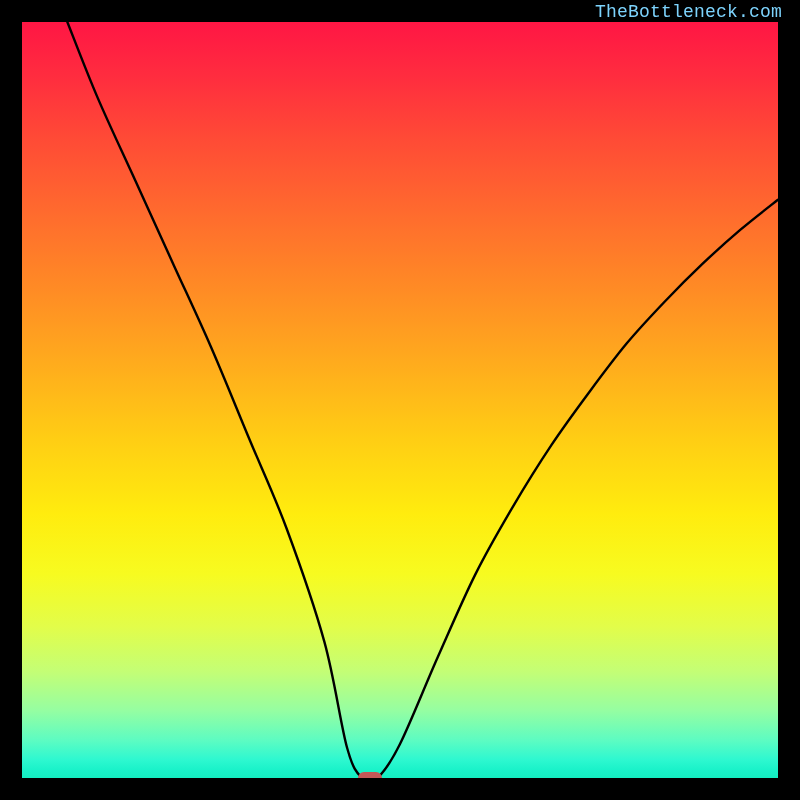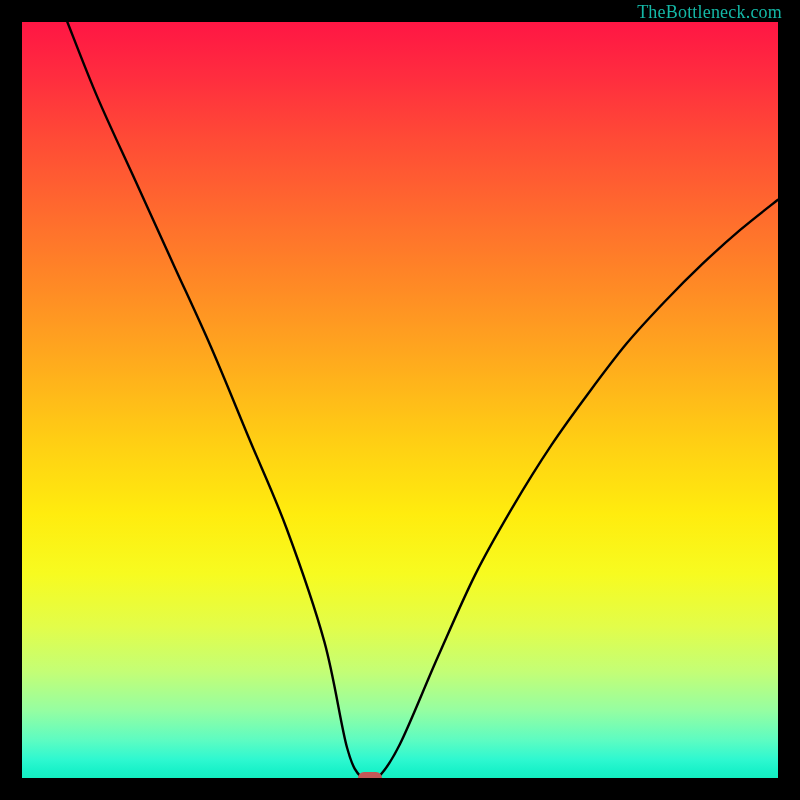--- a/index.html
+++ b/index.html
@@ -54,23 +54,23 @@
     width: 24px;
     height: 12px;
     border-radius: 6px;
     background: #c25757;
     transform: translate(-50%, -50%);
   }
   .watermark {
     position: absolute;
     top: 2px;
     right: 18px;
-    font-family: Liberation Serif, serif;
+    font-family: Liberation Mono, monospace;
     font-size: 18px;
-    color: #14b8a6;
+    color: #7dd3fc;
     letter-spacing: 0.2px;
   }
   svg.curve {
     position: absolute;
     left: 0;
     top: 0;
     width: 100%;
     height: 100%;
   }
 </style>

